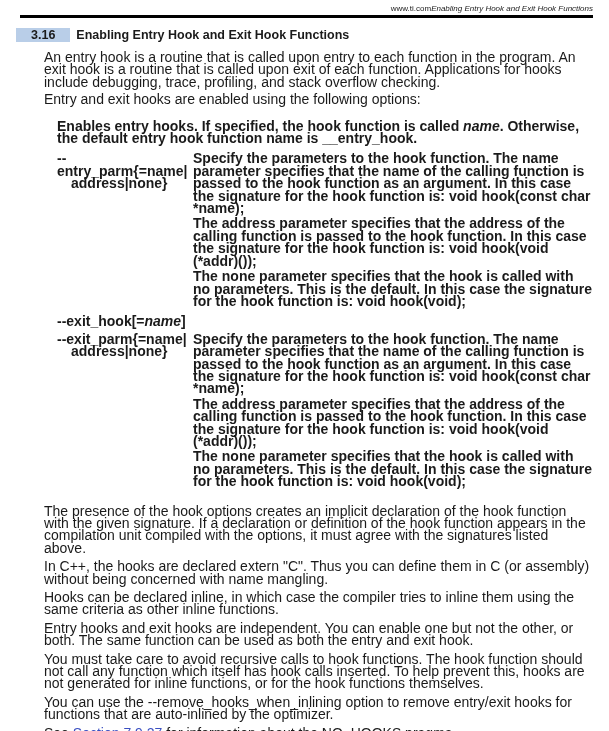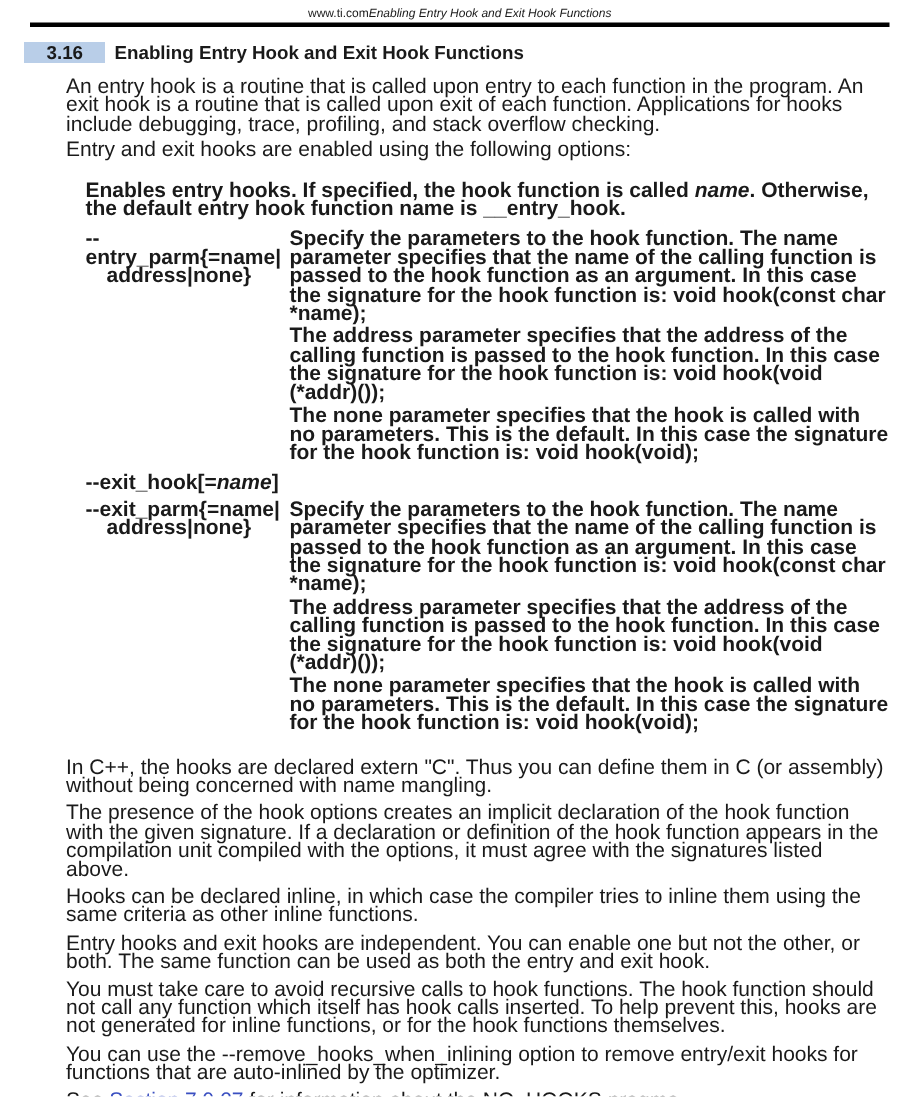--- a/index.html
+++ b/index.html
@@ -6,21 +6,21 @@
   .page {
     position:relative;
     width:609px; height:731px;
     background:#ffffff;
     font-family:"Liberation Sans", sans-serif;
     color:#1a1a1a;
     box-sizing:border-box;
     overflow:hidden;
   }
   .header {
-    display:flex; justify-content:center; align-items:flex-end;
+    display:flex; justify-content:flex-end; align-items:flex-end;
     margin:0 16px 0 20px;
     padding:4px 0 2px 0;
     border-bottom:3px solid #000;
     font-size:8px; line-height:9px;
   }
   .hdr-right { font-style:italic; }
   .heading {
     margin:10px 16px 0 16px;
     display:flex; align-items:baseline;
     font-size:12.5px; font-weight:bold; line-height:14px;
@@ -90,22 +90,22 @@
             <div class="term-cont"><span>address|none}</span></div>
           </div>
           <div class="desc">
             <p><span>Specify the parameters to the hook function. The name parameter specifies that the name of the calling function is passed to the hook function as an argument. In this case the signature for the hook function is: void hook(const char *name);</span></p>
             <p><span>The address parameter specifies that the address of the calling function is passed to the hook function. In this case the signature for the hook function is: void hook(void (*addr)());</span></p>
             <p><span>The none parameter specifies that the hook is called with no parameters. This is the default. In this case the signature for the hook function is: void hook(void);</span></p>
           </div>
         </div>
       </div>
     <div id="closing" class="closing">
+        <p><span>The presence of the hook options creates an implicit declaration of the hook function with the given signature. If a declaration or definition of the hook function appears in the compilation unit compiled with the options, it must agree with the signatures listed above.</span></p>
         <p><span>In C++, the hooks are declared extern "C". Thus you can define them in C (or assembly) without being concerned with name mangling.</span></p>
-        <p><span>The presence of the hook options creates an implicit declaration of the hook function with the given signature. If a declaration or definition of the hook function appears in the compilation unit compiled with the options, it must agree with the signatures listed above.</span></p>
         <p><span>Hooks can be declared inline, in which case the compiler tries to inline them using the same criteria as other inline functions.</span></p>
         <p><span>Entry hooks and exit hooks are independent. You can enable one but not the other, or both. The same function can be used as both the entry and exit hook.</span></p>
         <p><span>You must take care to avoid recursive calls to hook functions. The hook function should not call any function which itself has hook calls inserted. To help prevent this, hooks are not generated for inline functions, or for the hook functions themselves.</span></p>
         <p><span>You can use the --remove_hooks_when_inlining option to remove entry/exit hooks for functions that are auto-inlined by the optimizer.</span></p>
         <p><span>See </span><span class="link" style="color: rgb(58, 79, 193);">Section 7.9.27</span><span> for information about the NO_HOOKS pragma.</span></p>
       </div>
   </div>
 </div>
 
 </body></html>

